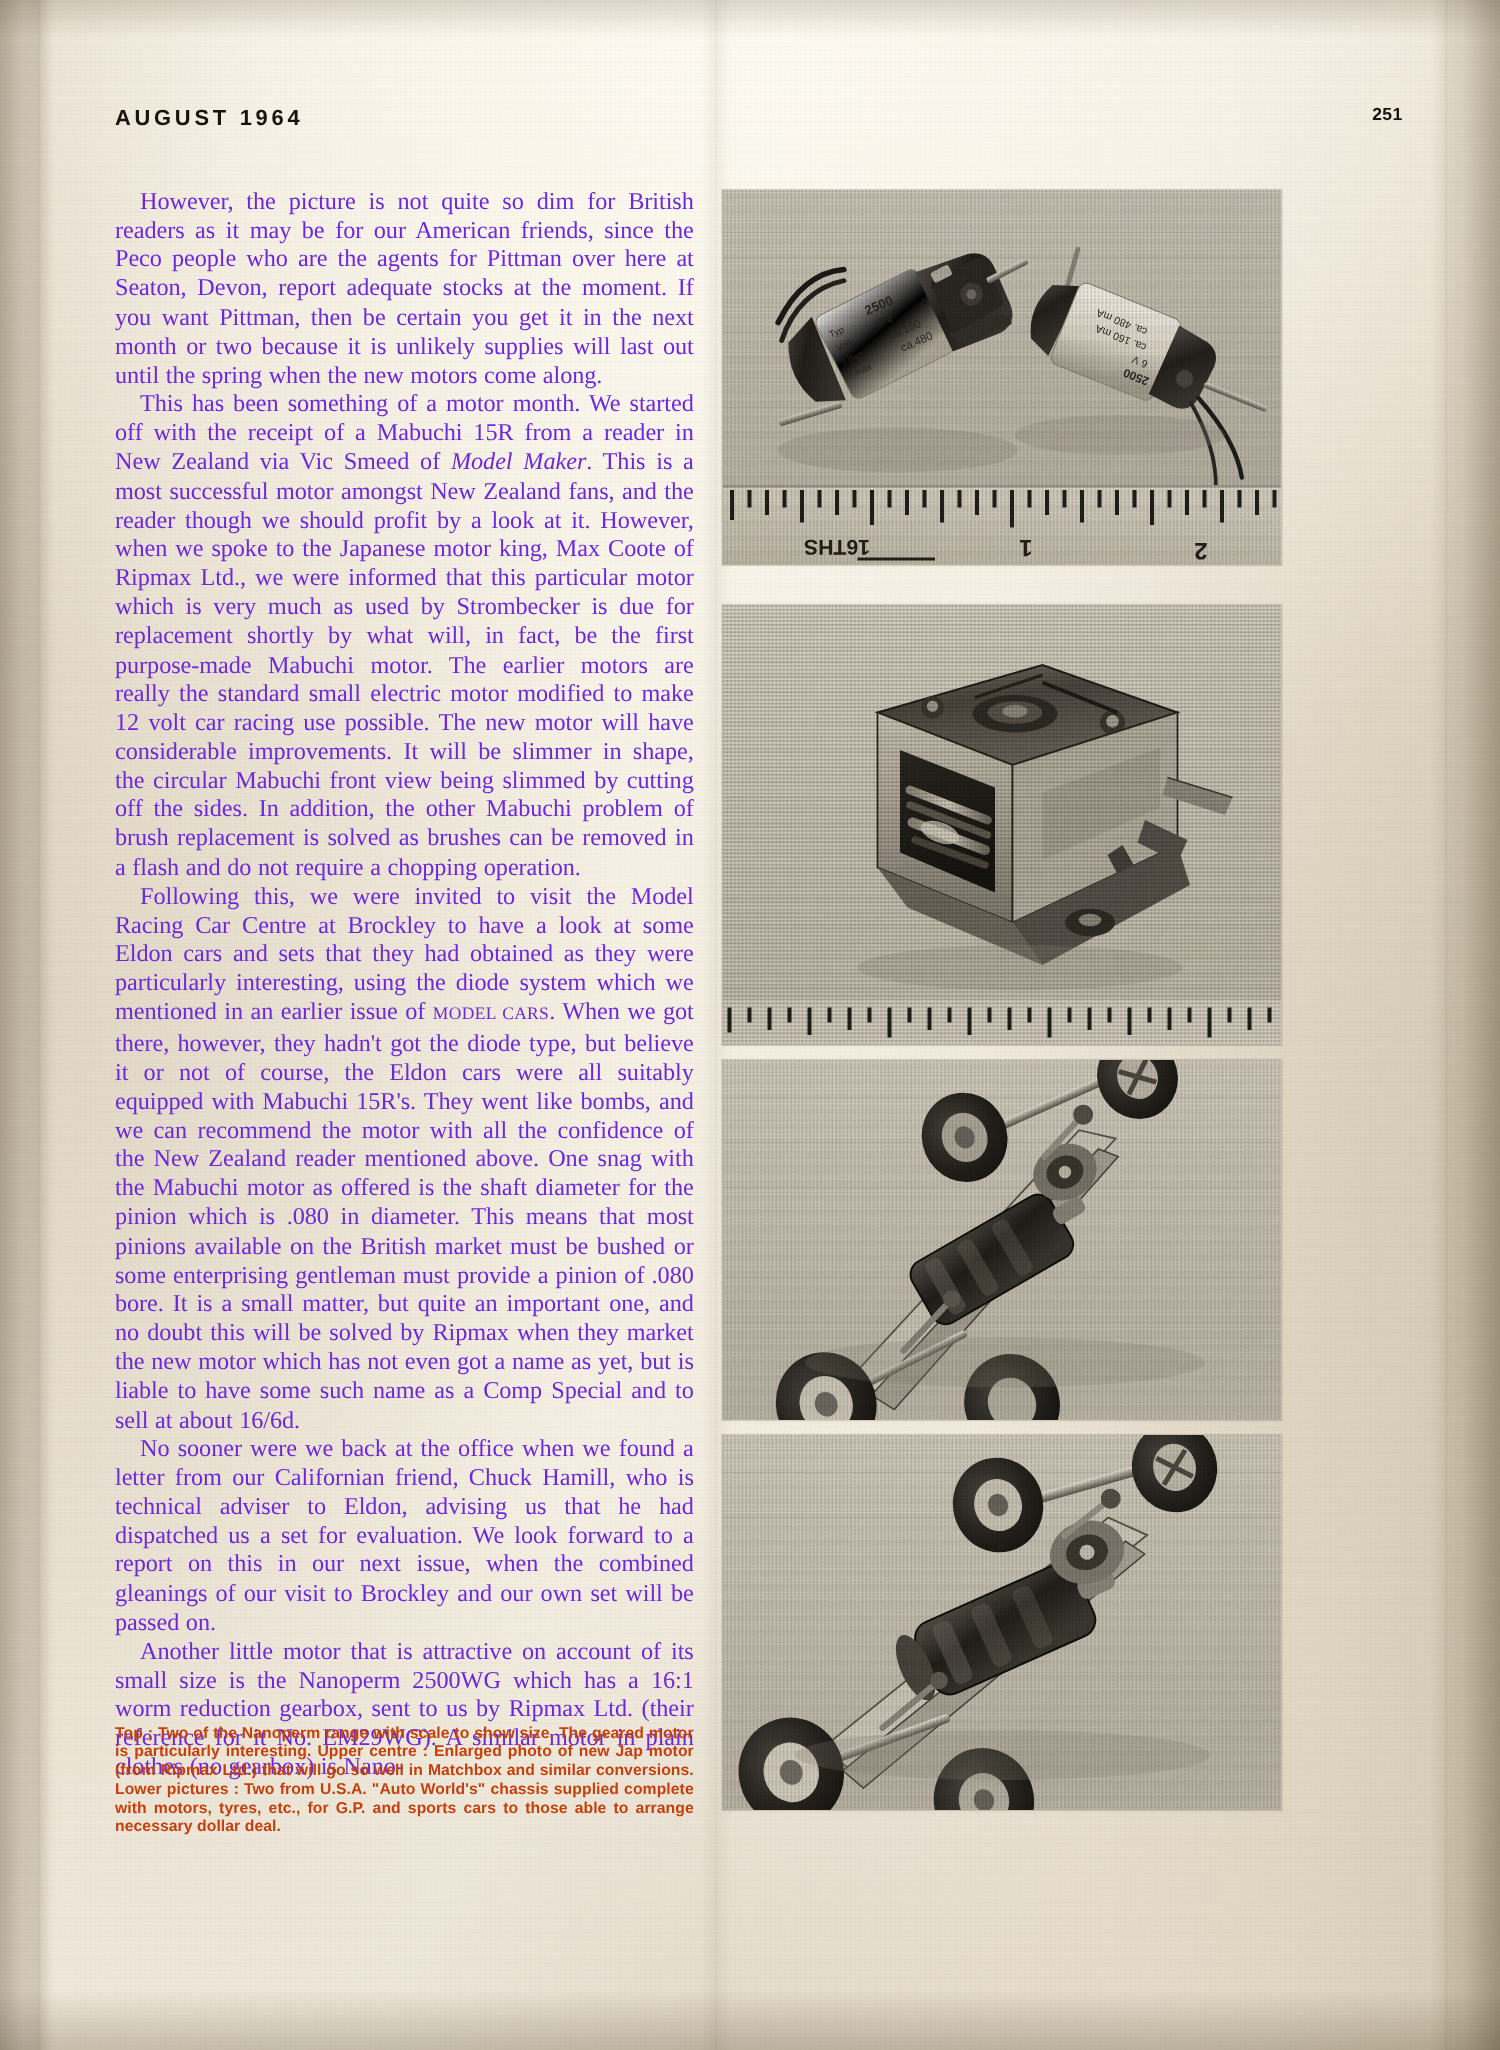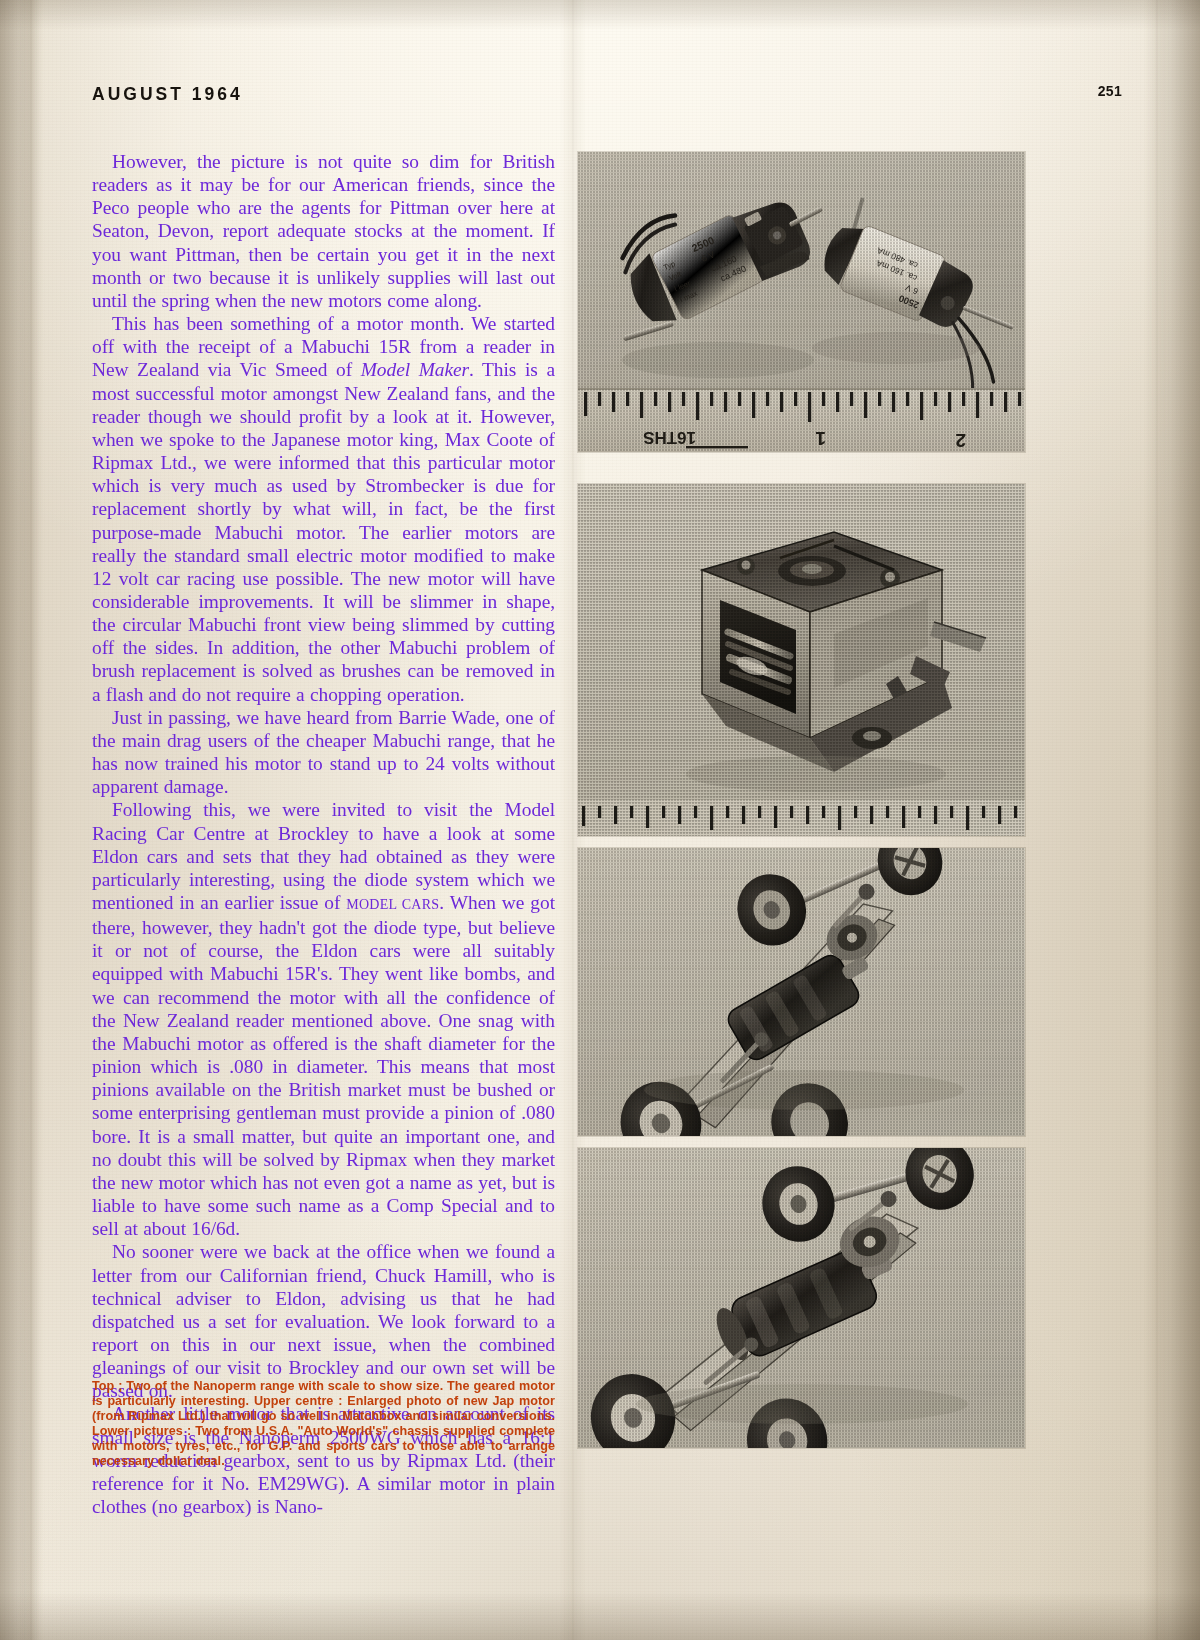--- a/index.html
+++ b/index.html
@@ -133,21 +133,20 @@
 
   <div class="runhead">AUGUST 1964</div>
   <div class="folio">251</div>
 
   <div class="col">
 
     <p><span>However, the picture is not quite so dim for British readers as it may be for our American friends, since the Peco people who are the agents for Pittman over here at Seaton, Devon, report adequate stocks at the moment.  If you want Pittman, then be certain you get it in the next month or two because it is unlikely supplies will last out until the spring when the new motors come along.</span></p>
 
     <p><span>This has been something of a motor month.  We started off with the receipt of a Mabuchi 15R from a reader in New Zealand via Vic Smeed of </span><i>Model Maker</i><span>.  This is a most successful motor amongst New Zealand fans, and the reader though we should profit by a look at it.  However, when we spoke to the Japanese motor king, Max Coote of Ripmax Ltd., we were informed that this particular motor which is very much as used by Strombecker is due for replacement shortly by what will, in fact, be the first purpose-made Mabuchi motor.  The earlier motors are really the standard small electric motor modified to make 12 volt car racing use possible.  The new motor will have considerable improvements.  It will be slimmer in shape, the circular Mabuchi front view being slimmed by cutting off the sides. In addition, the other Mabuchi problem of brush replacement is solved as brushes can be removed in a flash and do not require a chopping operation.</span></p>
 
-    <p><span>Just in passing, we have heard from Barrie Wade, one of the main drag users of the cheaper Mabuchi range, that he has now trained his motor to stand up to 24 volts without apparent damage.</span></p>
 
     <p><span>Following this, we were invited to visit the Model Racing Car Centre at Brockley to have a look at some Eldon cars and sets that they had obtained as they were particularly interesting, using the diode system which we mentioned in an earlier issue of </span><span class="sc">MODEL CARS</span><span>.  When we got there, however, they hadn't got the diode type, but believe it or not of course, the Eldon cars were all suitably equipped with Mabuchi 15R's.  They went like bombs, and we can recommend the motor with all the confidence of the New Zealand reader mentioned above. One snag with the Mabuchi motor as offered is the shaft diameter for the pinion which is .080 in diameter.  This means that most pinions available on the British market must be bushed or some enterprising gentleman must provide a pinion of .080 bore.  It is a small matter, but quite an important one, and no doubt this will be solved by Ripmax when they market the new motor which has not even got a name as yet, but is liable to have some such name as a Comp Special and to sell at about 16/6d.</span></p>
 
     <p><span>No sooner were we back at the office when we found a letter from our Californian friend, Chuck Hamill, who is technical adviser to Eldon, advising us that he had dispatched us a set for evaluation. We look forward to a report on this in our next issue, when the combined gleanings of our visit to Brockley and our own set will be passed on.</span></p>
 
     <p><span>Another little motor that is attractive on account of its small size is the Nanoperm 2500WG which has a 16:1 worm reduction gearbox, sent to us by Ripmax Ltd. (their reference for it No. EM29WG).  A similar motor in plain clothes (no gearbox) is Nano-</span></p>
 
   </div>
 
   <div class="caption">Top ; Two of the Nanoperm range with scale to show size. The geared motor is particularly interesting.  Upper centre : Enlarged photo of new Jap motor (from Ripmax Ltd.) that will go so well in Matchbox and similar conversions.  Lower pictures : Two from U.S.A. "Auto World's" chassis supplied complete with motors, tyres, etc., for G.P. and sports cars to those able to arrange necessary dollar deal.</div>

